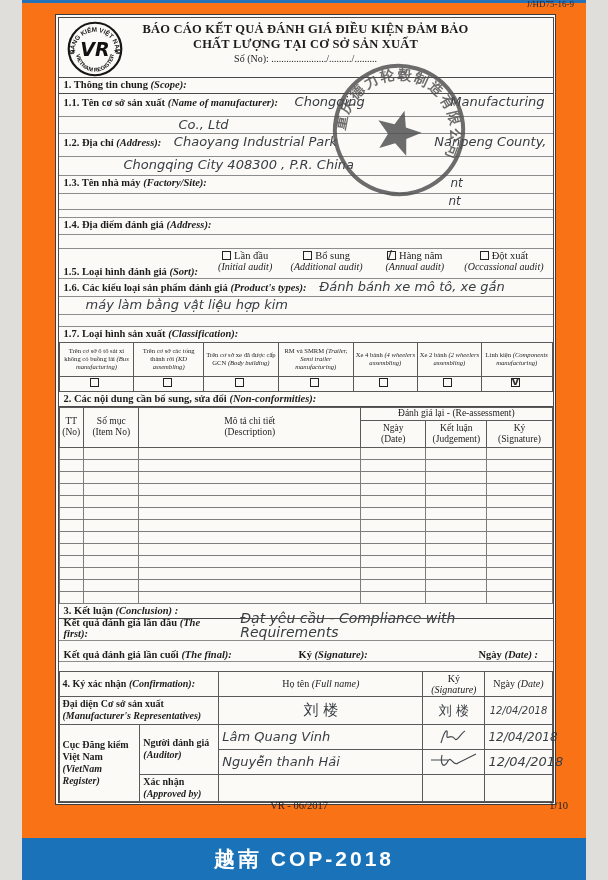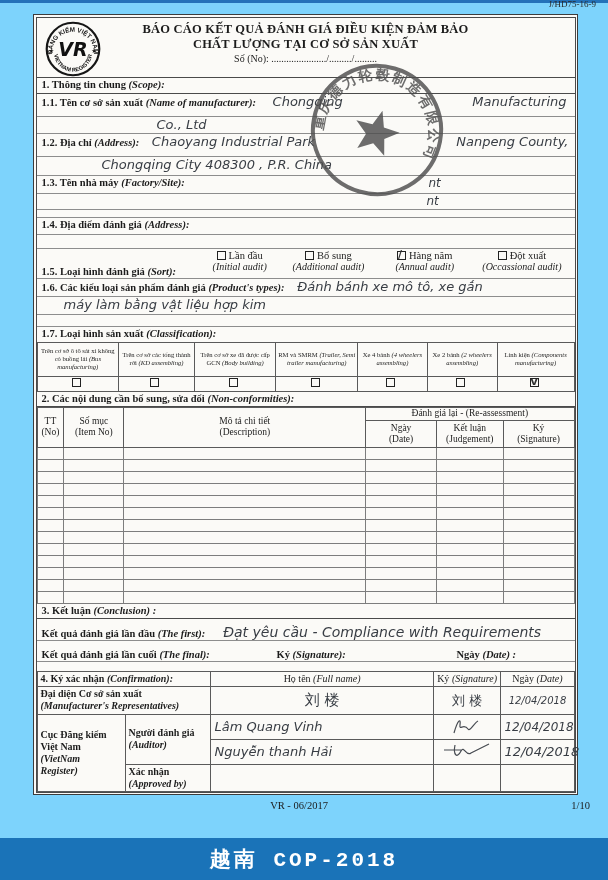--- a/index.html
+++ b/index.html
@@ -1,19 +1,19 @@
 <!DOCTYPE html>
 <html><head>
 <meta charset="utf-8">
 <style>
   * { margin:0; padding:0; box-sizing:border-box; }
   html,body { background:#dfdedb; }
   .paper {
-    position:relative; width:608px; height:880px; margin:0 auto;
-    background:#7dd3fc; overflow:hidden;
+    position:relative; width:564px; height:880px; margin:0 auto;
+    background:#f97316; overflow:hidden;
     font-family:"Liberation Serif", serif; color:#1c1c1c;
   }
   .topline { height:3px; background:#2472b9; }
   .corner-code {
     position:absolute; top:-1px; right:12px; height:8px; overflow:hidden;
     font-size:9px; font-family:"Liberation Serif",serif; color:#2a2a2a;
   }
   .formbox {
     position:absolute; left:33px; right:30px; top:14px;
     border:1.6px solid #3c3c3c; padding:1.5px; background:#fbfaf7;
@@ -69,21 +69,21 @@
   .t4 .c { text-align:center; }
   .t4 .lab { line-height:1.2; }
 
   .footer { position:absolute; left:0; right:0; top:800px; display:flex; font-size:10.5px; }
   .footer .code { flex:1; text-align:center; padding-left:60px; }
   .footer .pg { width:70px; text-align:right; padding-right:18px; }
 
   .banner {
     position:absolute; left:0; right:0; bottom:0; height:42px; background:#1a73b8;
     color:#fff; display:flex; align-items:center; justify-content:center;
-    font-family:Liberation Mono, monospace; font-weight:bold; font-size:21px; letter-spacing:3px;
+    font-family:Liberation Sans, sans-serif; font-weight:bold; font-size:21px; letter-spacing:3px;
   }
   .stamp { position:absolute; left:298px; top:54px; opacity:.82; pointer-events:none; }
 </style>
 </head>
 <body>
 
 <div class="paper">
   <div class="topline"></div>
   <div class="corner-code">J/HD75-16-9</div>
 

